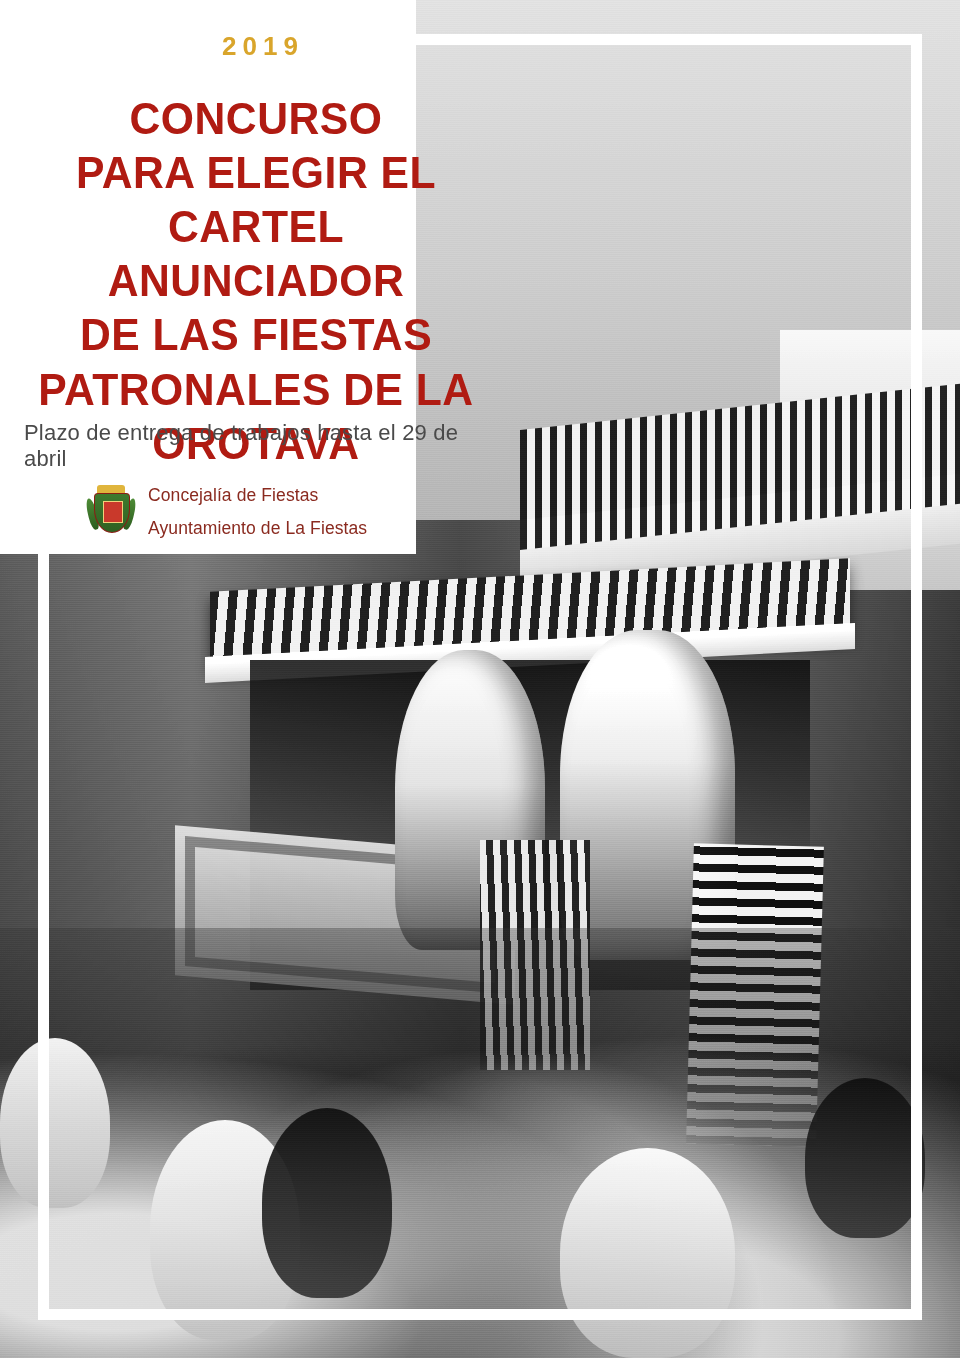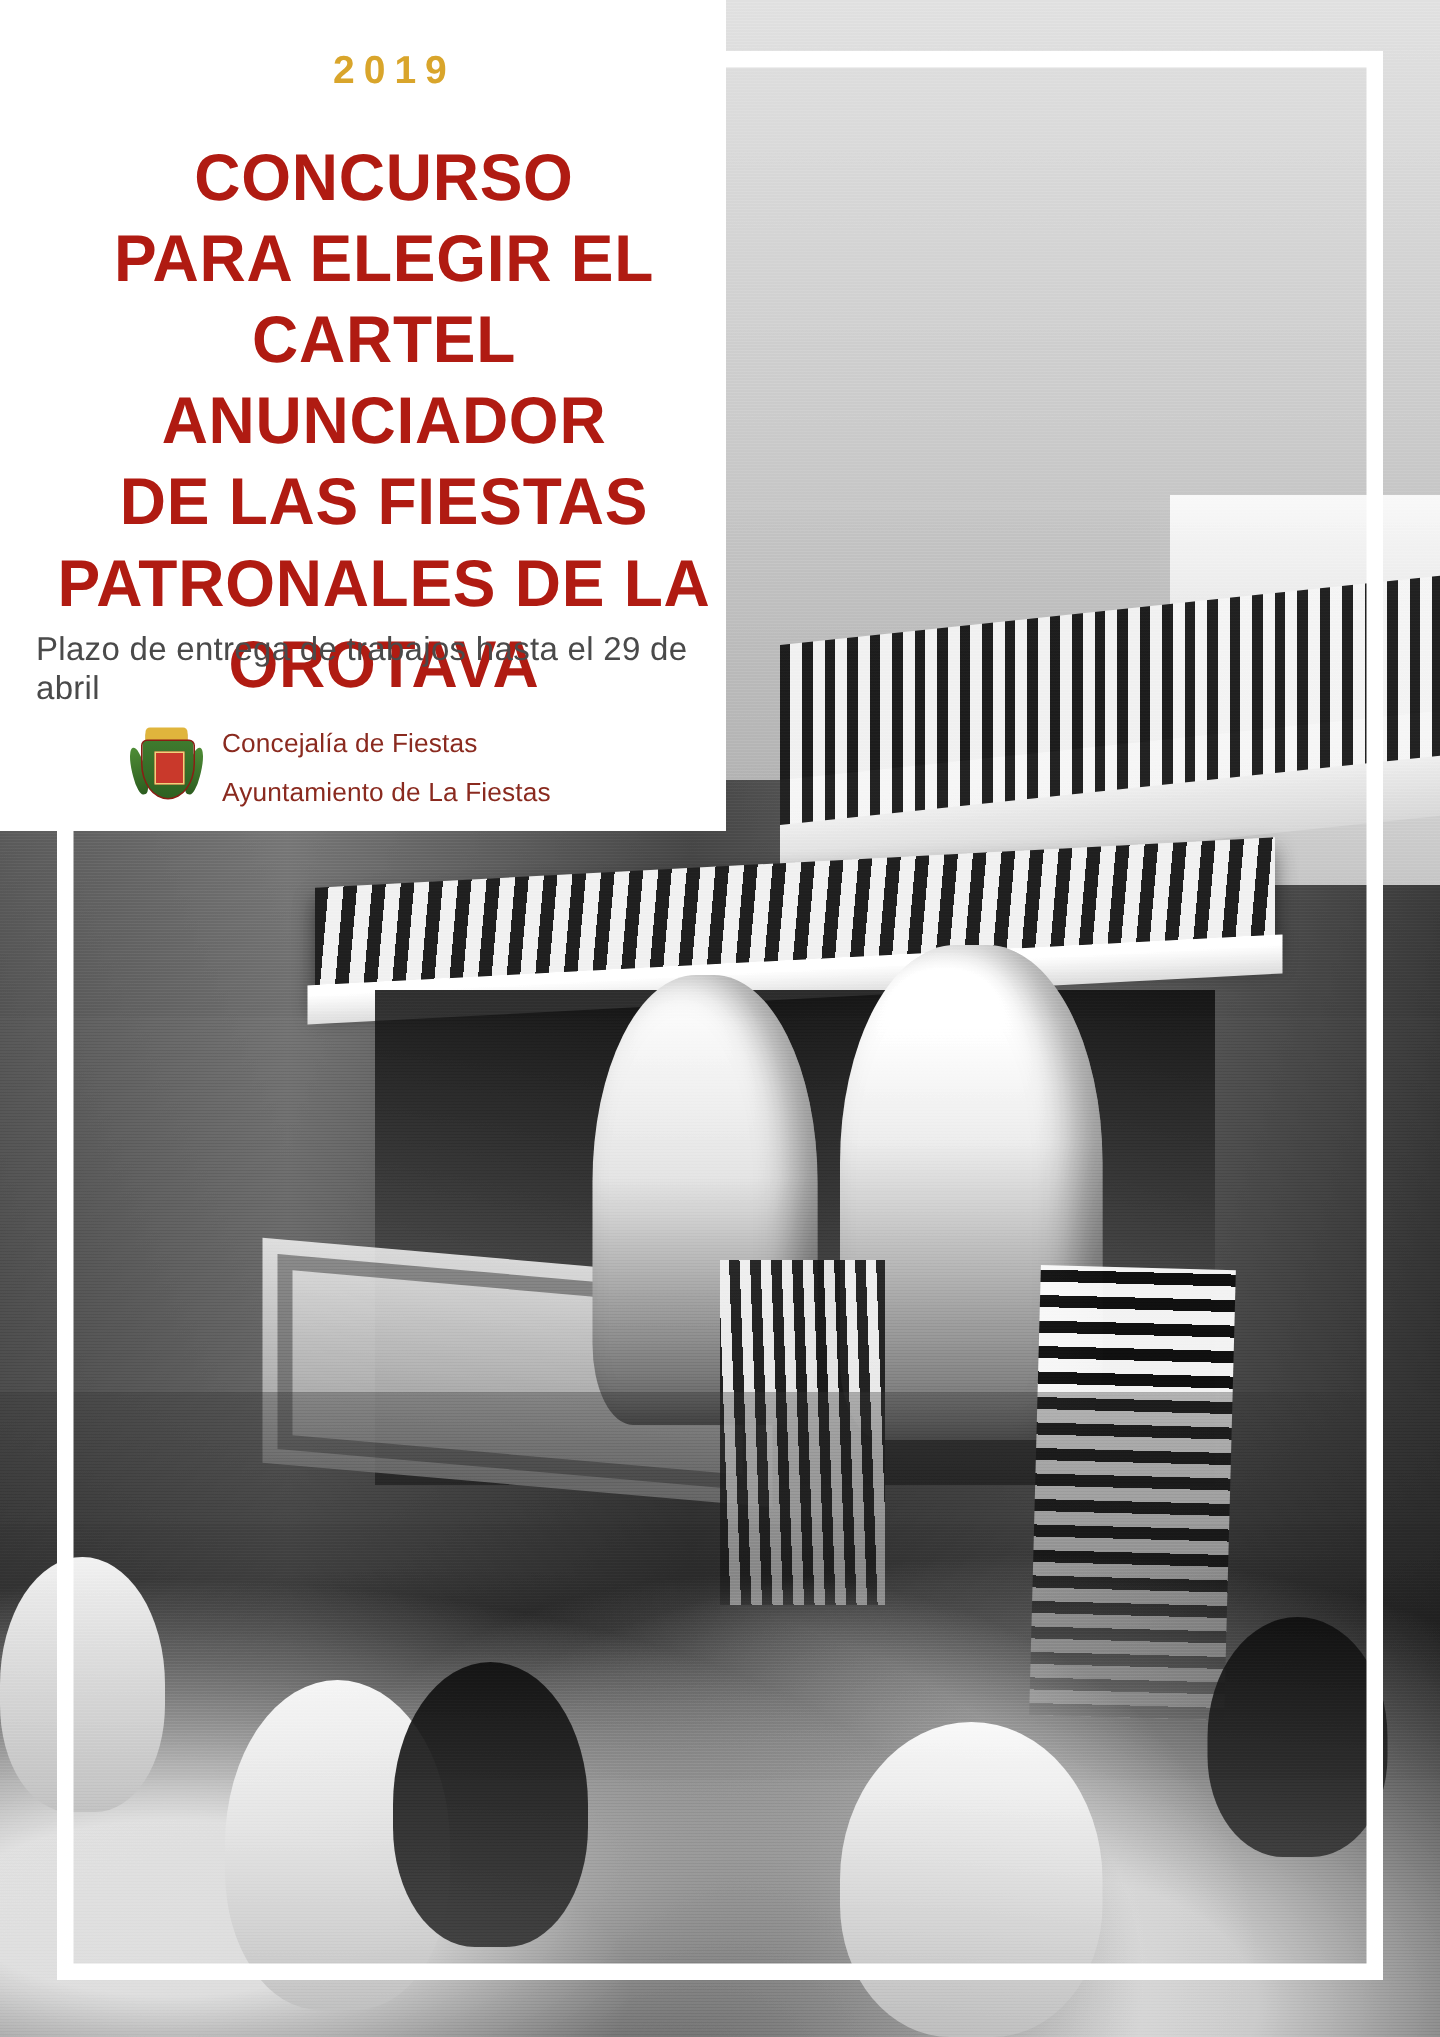--- a/index.html
+++ b/index.html
@@ -153,21 +153,21 @@
     position: absolute;
     left: 38px; top: 34px; right: 38px; bottom: 38px;
     border: 11px solid #ffffff;
     pointer-events: none;
   }
 
   
   .text-panel {
     position: absolute;
     left: 0; top: 0;
-    width: 484px;
+    width: 416px;
     height: 554px;
     background: #ffffff;
     box-sizing: border-box;
     padding: 0;
   }
   .year {
     position: absolute;
     left: 222px;
     top: 31px;
     font-size: 26px;

